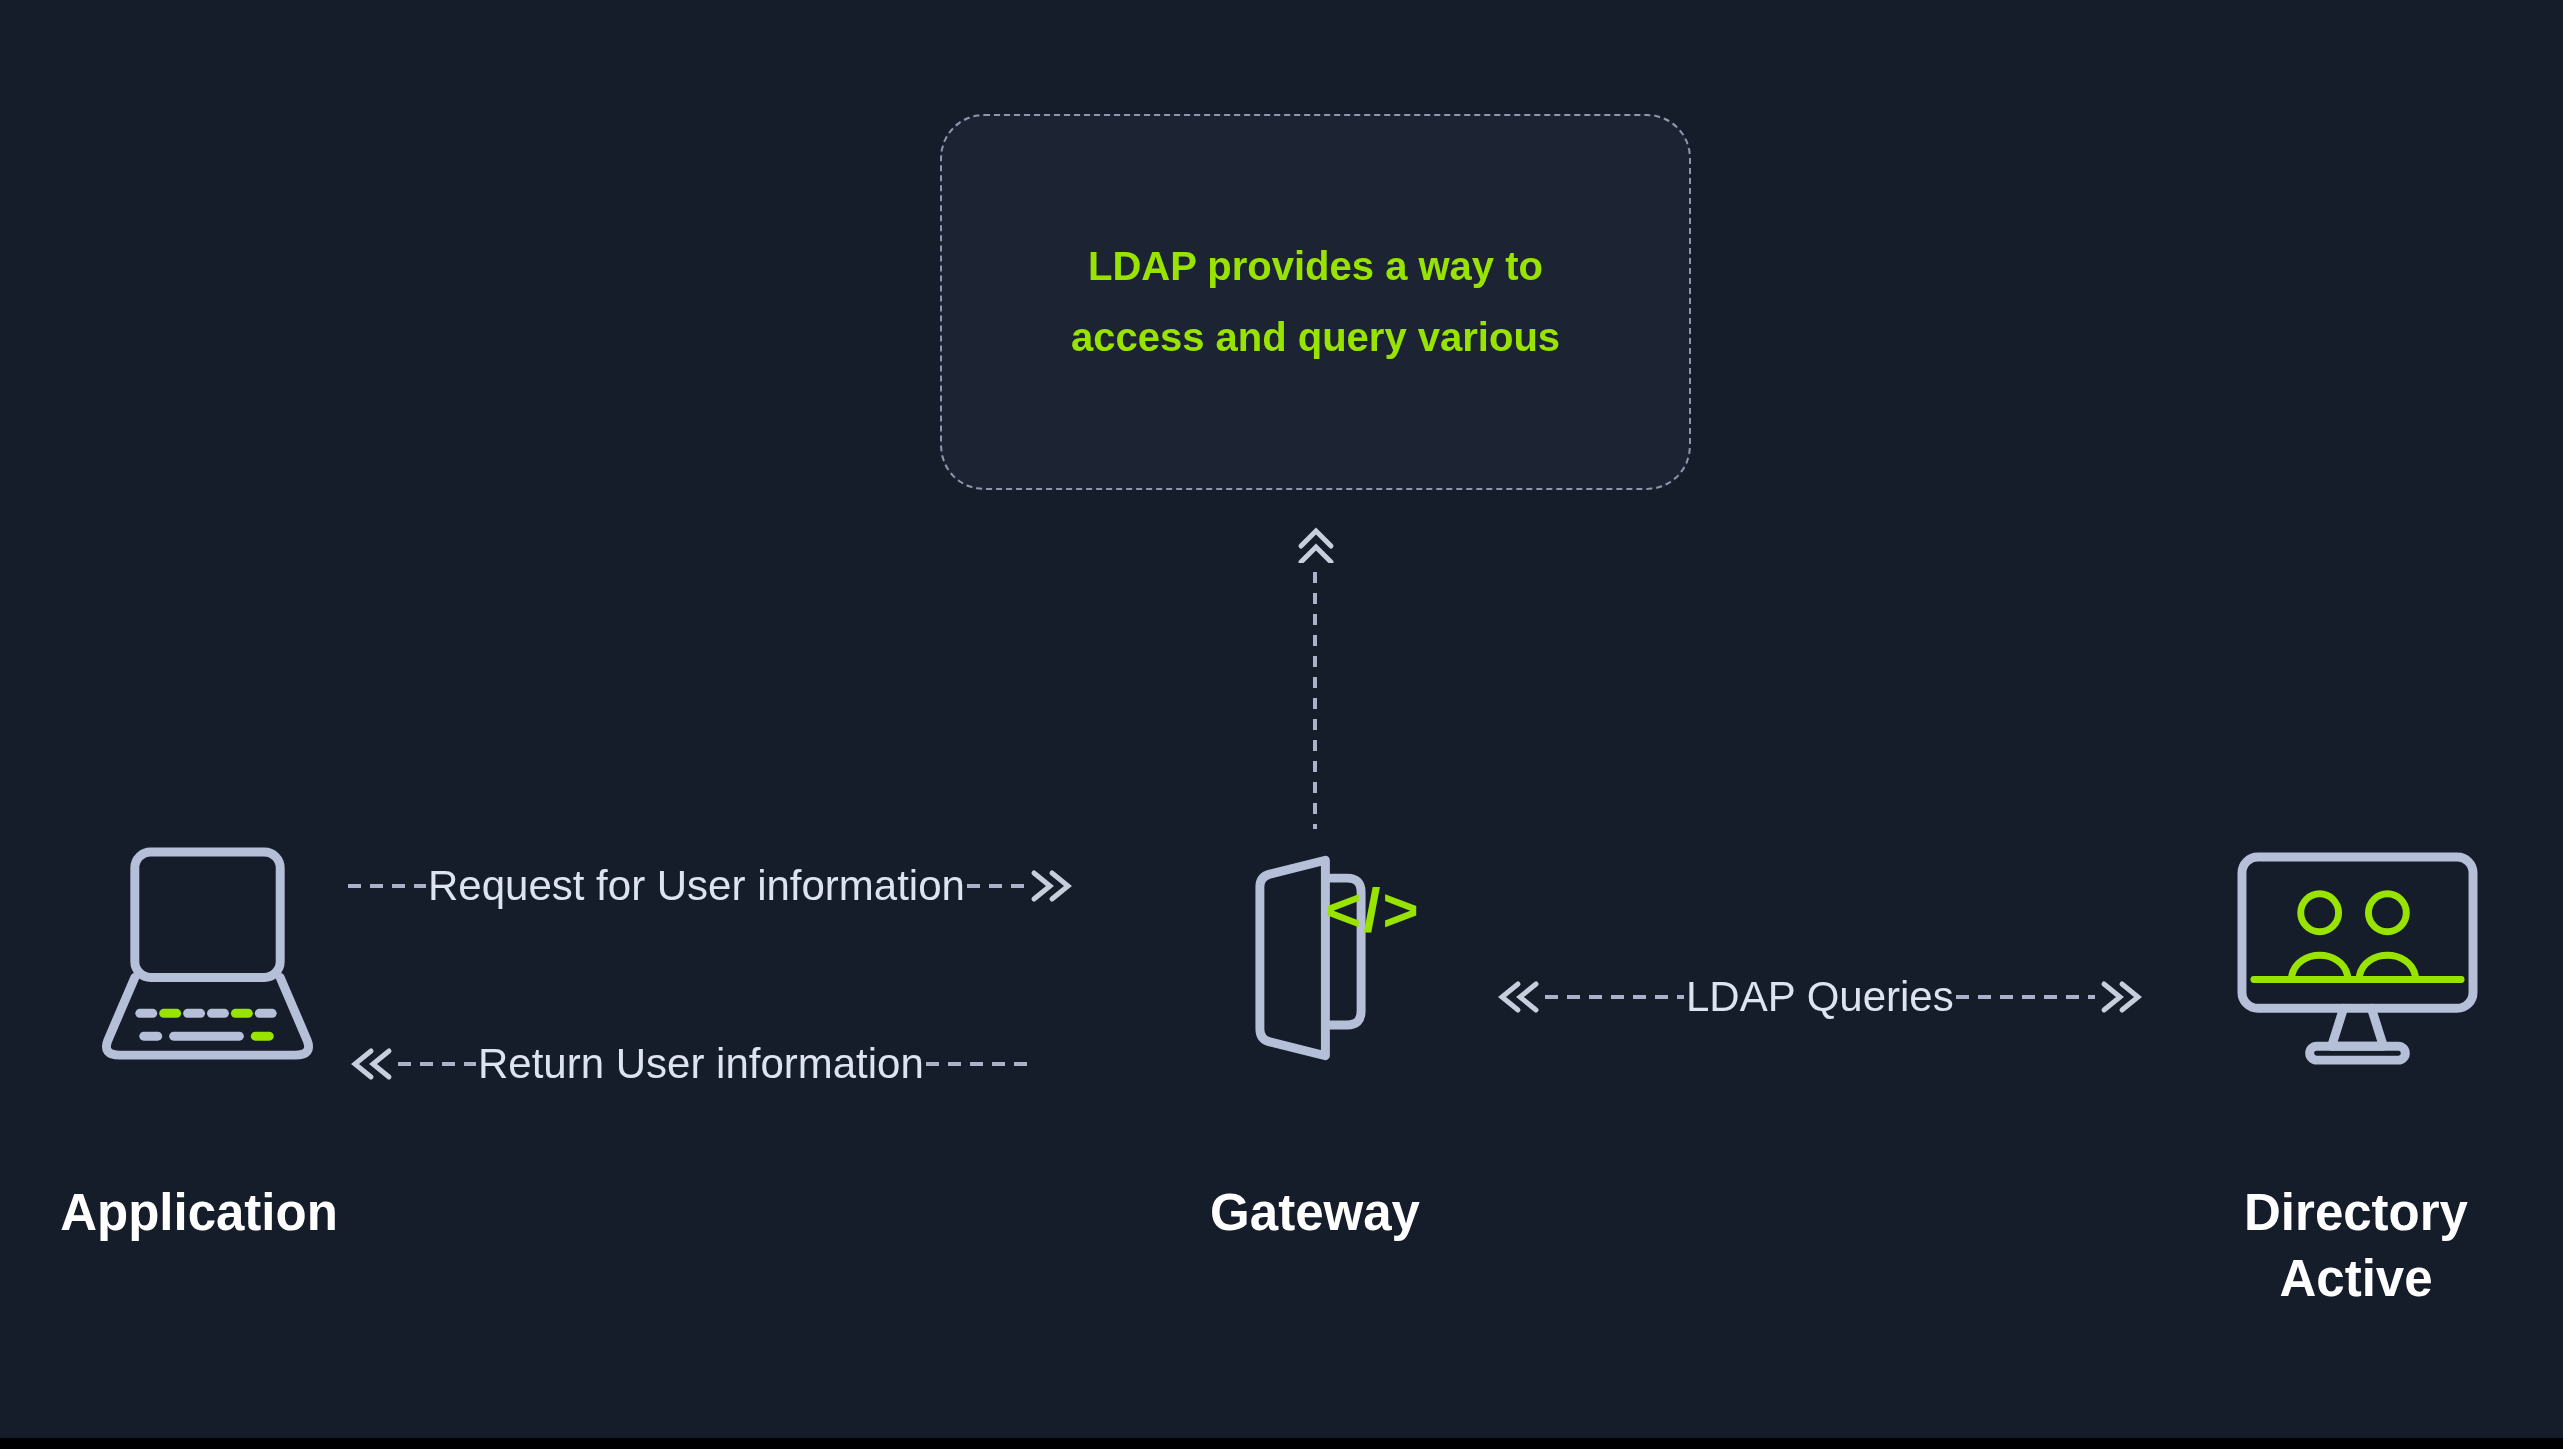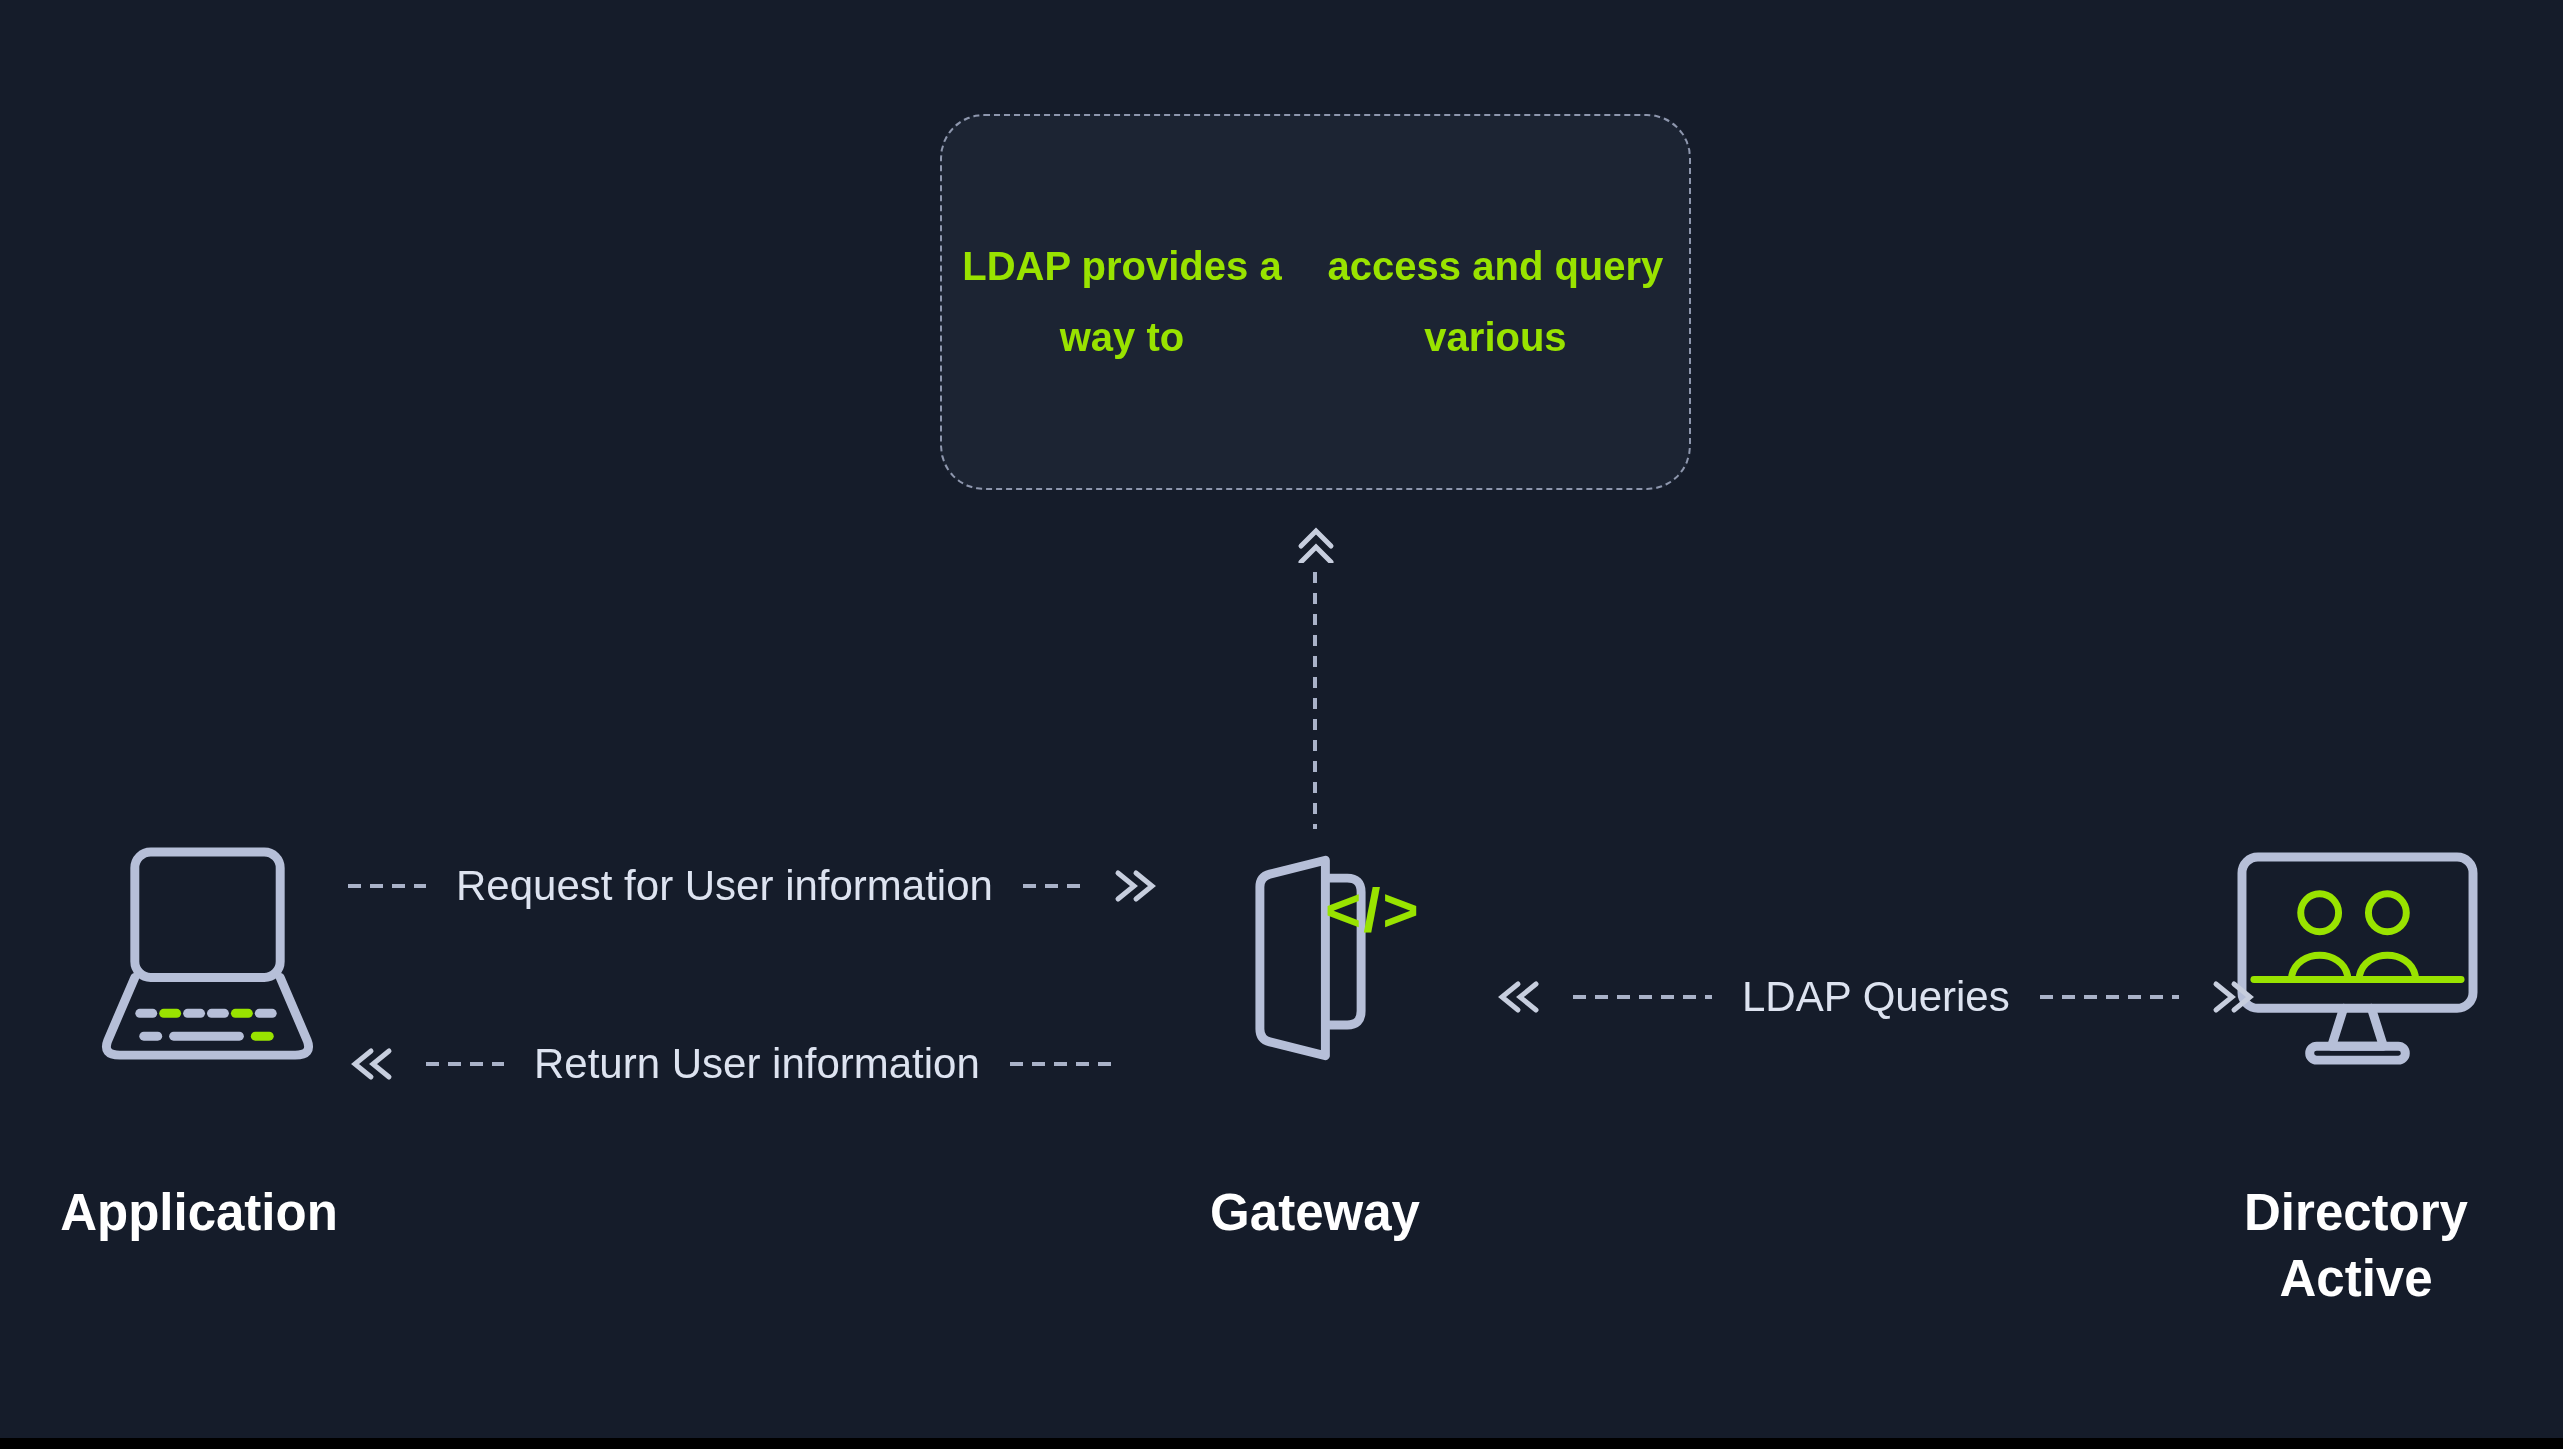--- a/index.html
+++ b/index.html
@@ -12,31 +12,31 @@
     --line:#A9B2C8;
   }
   *{margin:0;padding:0;box-sizing:border-box}
   html,body{width:2563px;height:1450px;background:var(--bg);overflow:hidden;
     font-family:"Liberation Sans",sans-serif}
   .canvas{position:relative;width:2563px;height:1450px;background:var(--bg)}
 
   
   .note-box{position:absolute;left:940px;top:114px;width:751px;height:376px;
     border:2px dashed #8E97AE;border-radius:44px;background:var(--note-bg);
-    display:flex;align-items:center;justify-content:center}
+    display:flex;flex-direction:column;align-items:center;justify-content:center}
   .note-box p{color:var(--accent);font-size:40px;font-weight:700;line-height:71px;text-align:center}
 
   
   .vline{position:absolute;left:1313px;top:572px;width:4px;height:257px;
     background:repeating-linear-gradient(180deg,var(--line) 0 11px,transparent 11px 21px)}
   .chev path{fill:none;stroke:#C7CEDE;stroke-width:5;stroke-linecap:round;stroke-linejoin:miter}
   .chev-up{position:absolute;left:1293px;top:521px}
 
   
-  .flow{position:absolute;display:flex;align-items:center;gap:30px;height:64px}
+  .flow{position:absolute;display:flex;align-items:center;gap:2px;height:64px}
   .flow-label{color:var(--text2);font-size:42px;white-space:nowrap}
   .dash{height:4px;background:repeating-linear-gradient(90deg,var(--line) 0 13px,transparent 13px 22px)}
   .w78{width:78px}.w58{width:58px}.w110{width:109px}.w140{width:139px}
   .flow-request{left:348px;top:854px}
   .flow-return{left:350px;top:1032px}
   .flow-ldap{left:1497px;top:965px}
 
   
   .node-label{position:absolute;width:398px;top:1180px;text-align:center;color:var(--text);
     font-size:51px;font-weight:700;line-height:66px}

